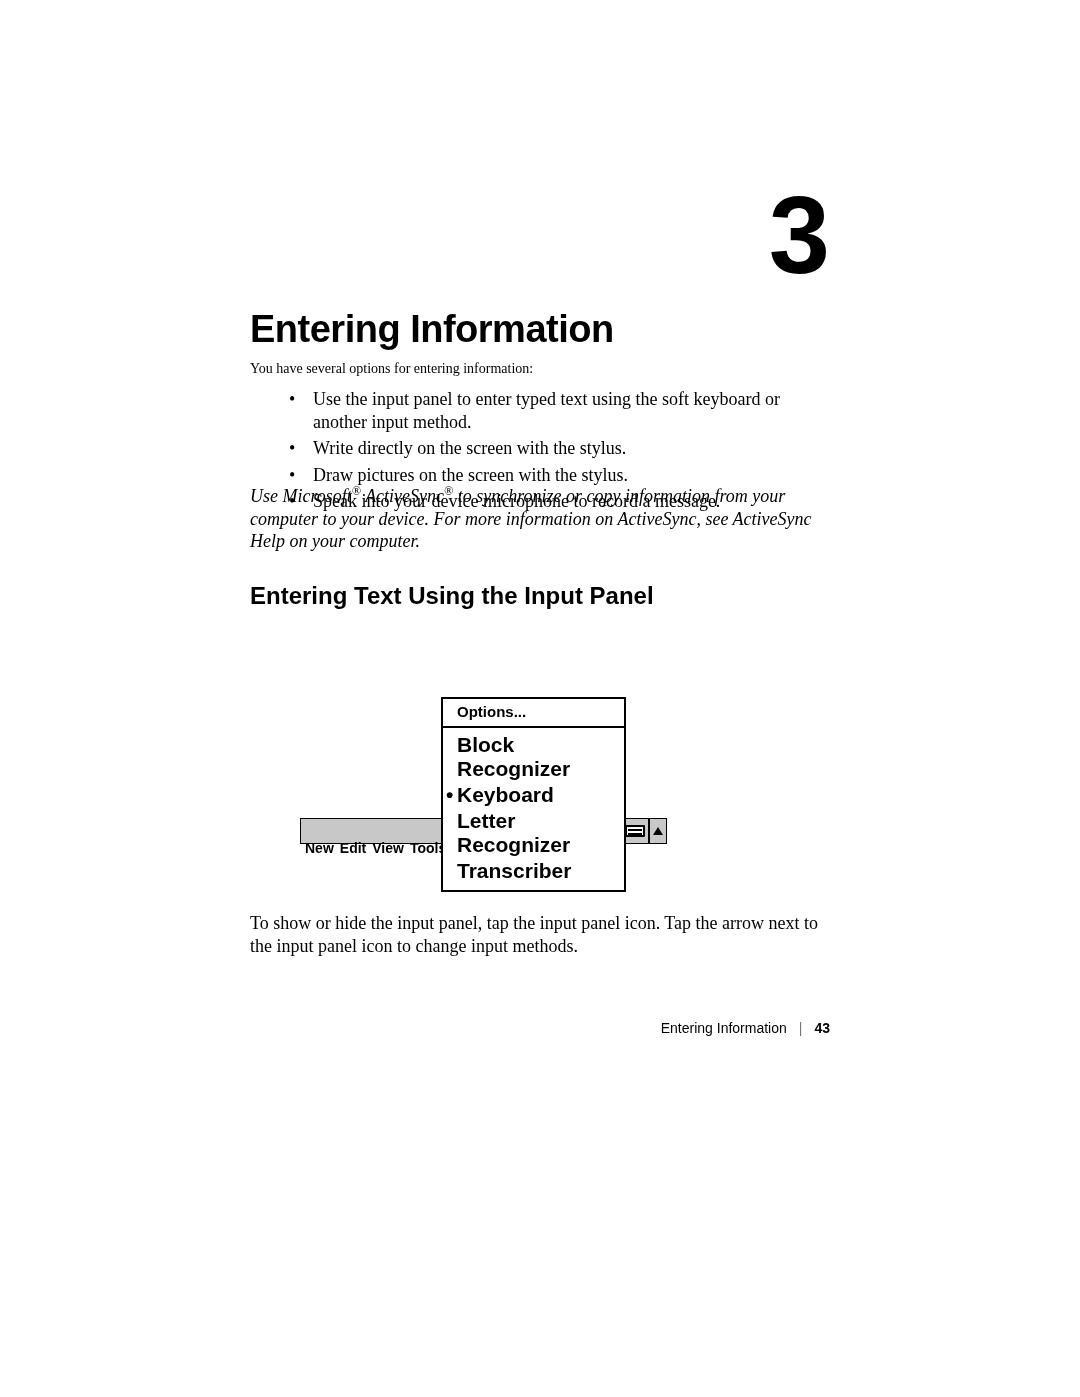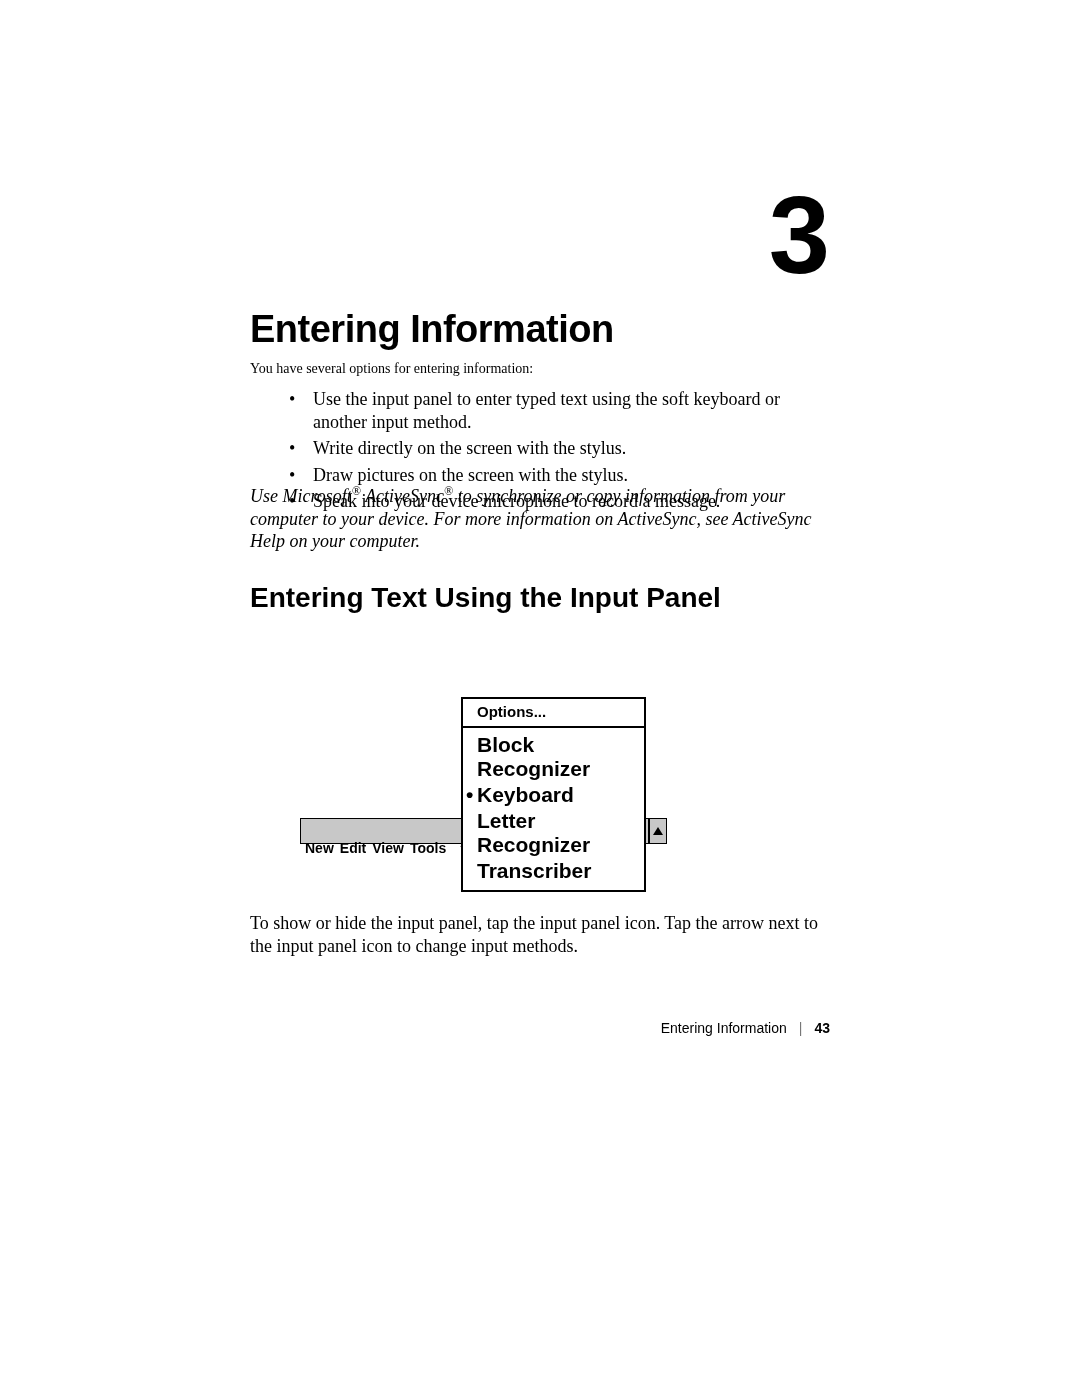--- a/index.html
+++ b/index.html
@@ -64,41 +64,41 @@
     line-height: 1.25;
     font-style: italic;
   }
   .reg { font-size: 12px; vertical-align: super; }
   .h2 {
     position: absolute;
     left: 250px;
     top: 582px;
     font-family: Arial, Helvetica, sans-serif;
     font-weight: 900;
-    font-size: 28px;
+    font-size: 24px;
   }
   .para3 {
     position: absolute;
     left: 250px;
     top: 614px;
     width: 585px;
     font-size: 18px;
     line-height: 1.25;
   }
 
   
   .figure {
     position: absolute;
     left: 300px;
     top: 697px;
     width: 367px;
   }
   .popup {
     position: absolute;
-    right: 21px;
+    right: 41px;
     top: 0;
     width: 185px;
     border: 2px solid #000;
     background: #fff;
     z-index: 2;
   }
   .popup-top {
     border-bottom: 2px solid #000;
     padding: 4px 14px 6px;
     font-family: Verdana, Arial, sans-serif;

